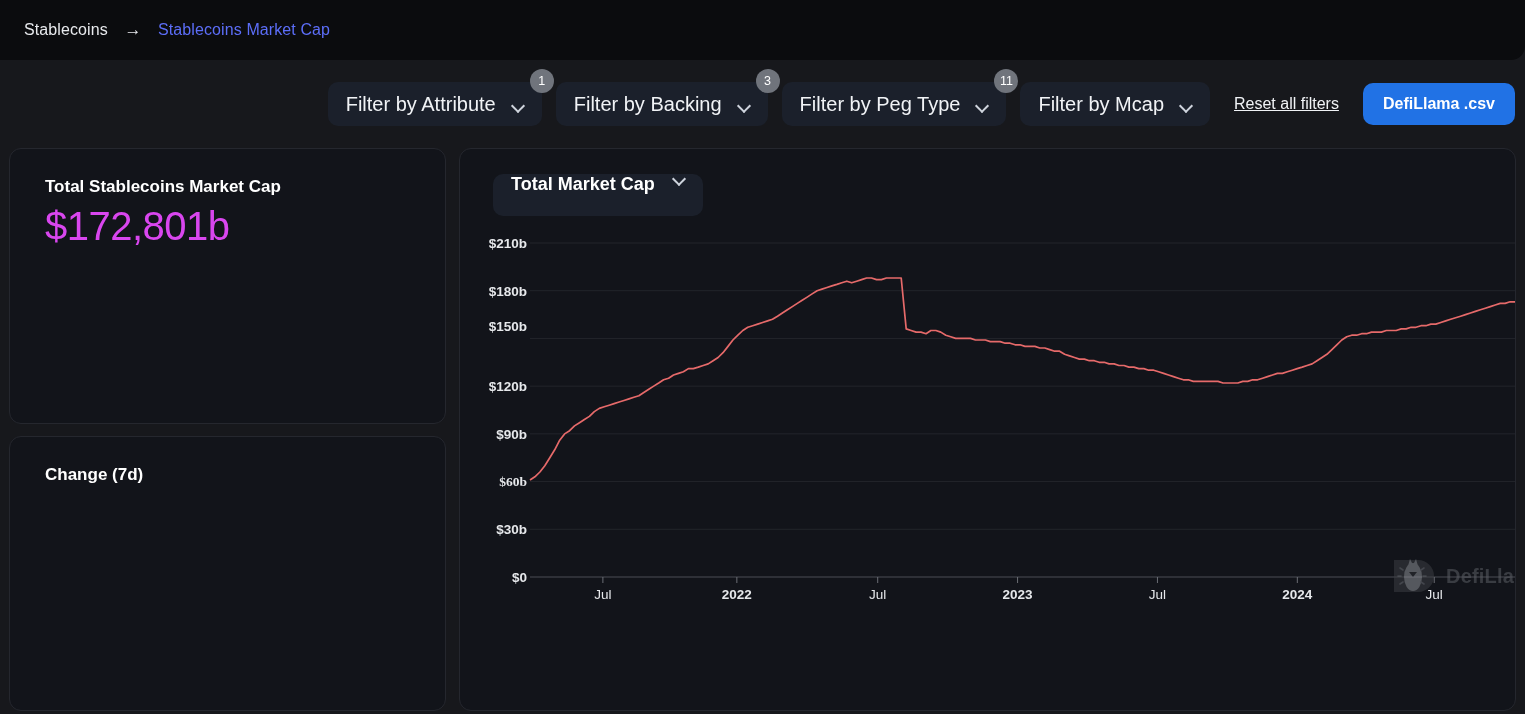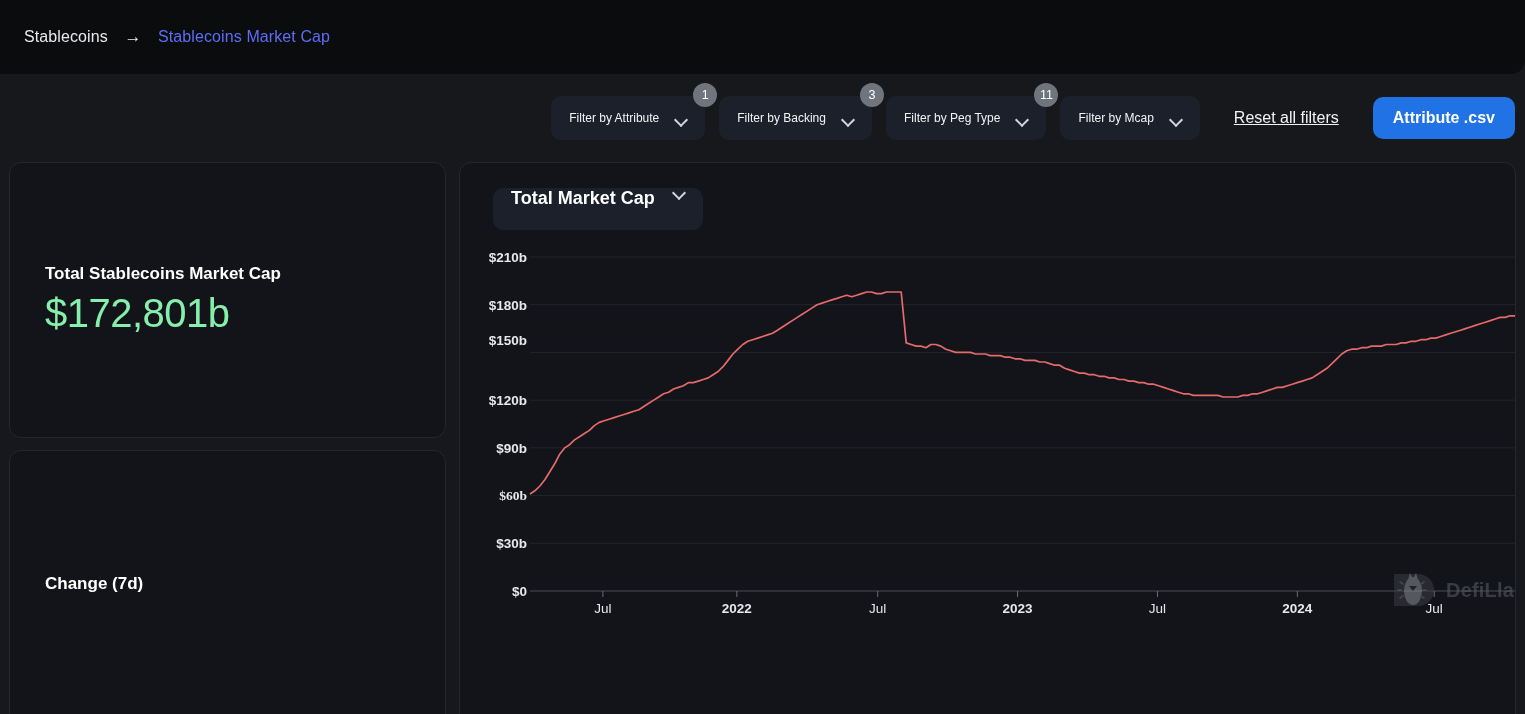--- a/index.html
+++ b/index.html
@@ -5,21 +5,21 @@
   * { box-sizing: border-box; margin: 0; padding: 0; }
   html, body {
     width: 1525px; height: 714px;
     background: #17181c;
     font-family: "Liberation Sans", sans-serif;
     overflow: hidden;
   }
 
   
   .header {
-    height: 74px;
+    height: 60px;
     background: #0b0c0e;
     border-bottom-right-radius: 14px;
     display: flex;
     align-items: center;
     padding-left: 24px;
   }
   .crumb {
     font-size: 16px;
     color: #e8eaed;
     letter-spacing: .1px;
@@ -46,21 +46,21 @@
     height: 44px;
     background: #1b202b;
     border-radius: 10px;
     display: flex;
     align-items: center;
     gap: 16px;
     padding: 0 18px;
     cursor: pointer;
   }
   .filter-label {
-    font-size: 12px;
+    font-size: 20px;
     color: #f1f3f6;
     white-space: nowrap;
   }
   .chev {
     width: 12px; height: 7px;
     position: relative;
     flex: none;
   }
   .chev::before {
     content: "";
@@ -82,21 +82,21 @@
     display: flex;
     align-items: center;
     justify-content: center;
     padding: 0 5px;
   }
   .reset {
     font-size: 16px;
     color: #f1f3f6;
     text-decoration: underline;
     cursor: pointer;
-    margin: 0 20px;
+    margin: 0 10px;
     white-space: nowrap;
   }
   .download {
     height: 42px;
     background: #2172e5;
     color: #fff;
     font-size: 16px;
     font-weight: bold;
     border: none;
     border-radius: 10px;
@@ -119,21 +119,21 @@
     gap: 12px;
     flex: none;
   }
   .card {
     background: #12141a;
     border: 1px solid #25272e;
     border-radius: 12px;
     padding: 28px 35px;
     display: flex;
     flex-direction: column;
-    justify-content: center;
+    justify-content: flex-start;
     flex: 1;
   }
   .card-label {
     font-size: 17px;
     font-weight: bold;
     color: #ffffff;
     margin-bottom: 6px;
   }
   .card-value {
     font-size: 40px;
@@ -243,29 +243,29 @@
     <span class="chev"></span>
     <span class="badge">11</span>
   </div>
 
   <div class="filter">
     <span class="filter-label">Filter by Mcap</span>
     <span class="chev"></span>
   </div>
 
   <div class="reset">Reset all filters</div>
-  <button class="download">Attribute .csv</button>
+  <button class="download">DefiLlama .csv</button>
 </div>
 
 <div class="body">
 
   <div class="cards">
     <div class="card">
       <div class="card-label">Total Stablecoins Market Cap</div>
-      <div class="card-value" id="v0" style="color: #86efac;">$172,801b</div>
+      <div class="card-value" id="v0" style="color: #d946ef;">$172,801b</div>
     </div>
     <div class="card">
       <div class="card-label">Change (7d)</div>
     </div>
   </div>
 
   <div class="chartpanel">
 
     <div class="chart-select">
       <span>Total Market Cap</span>

